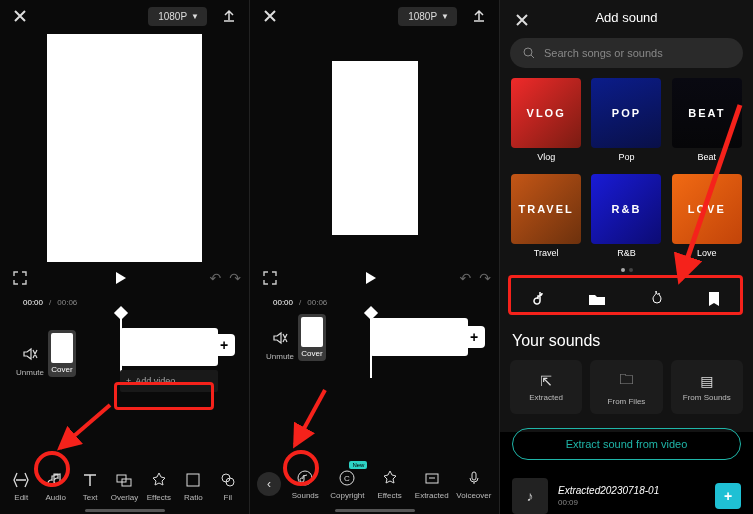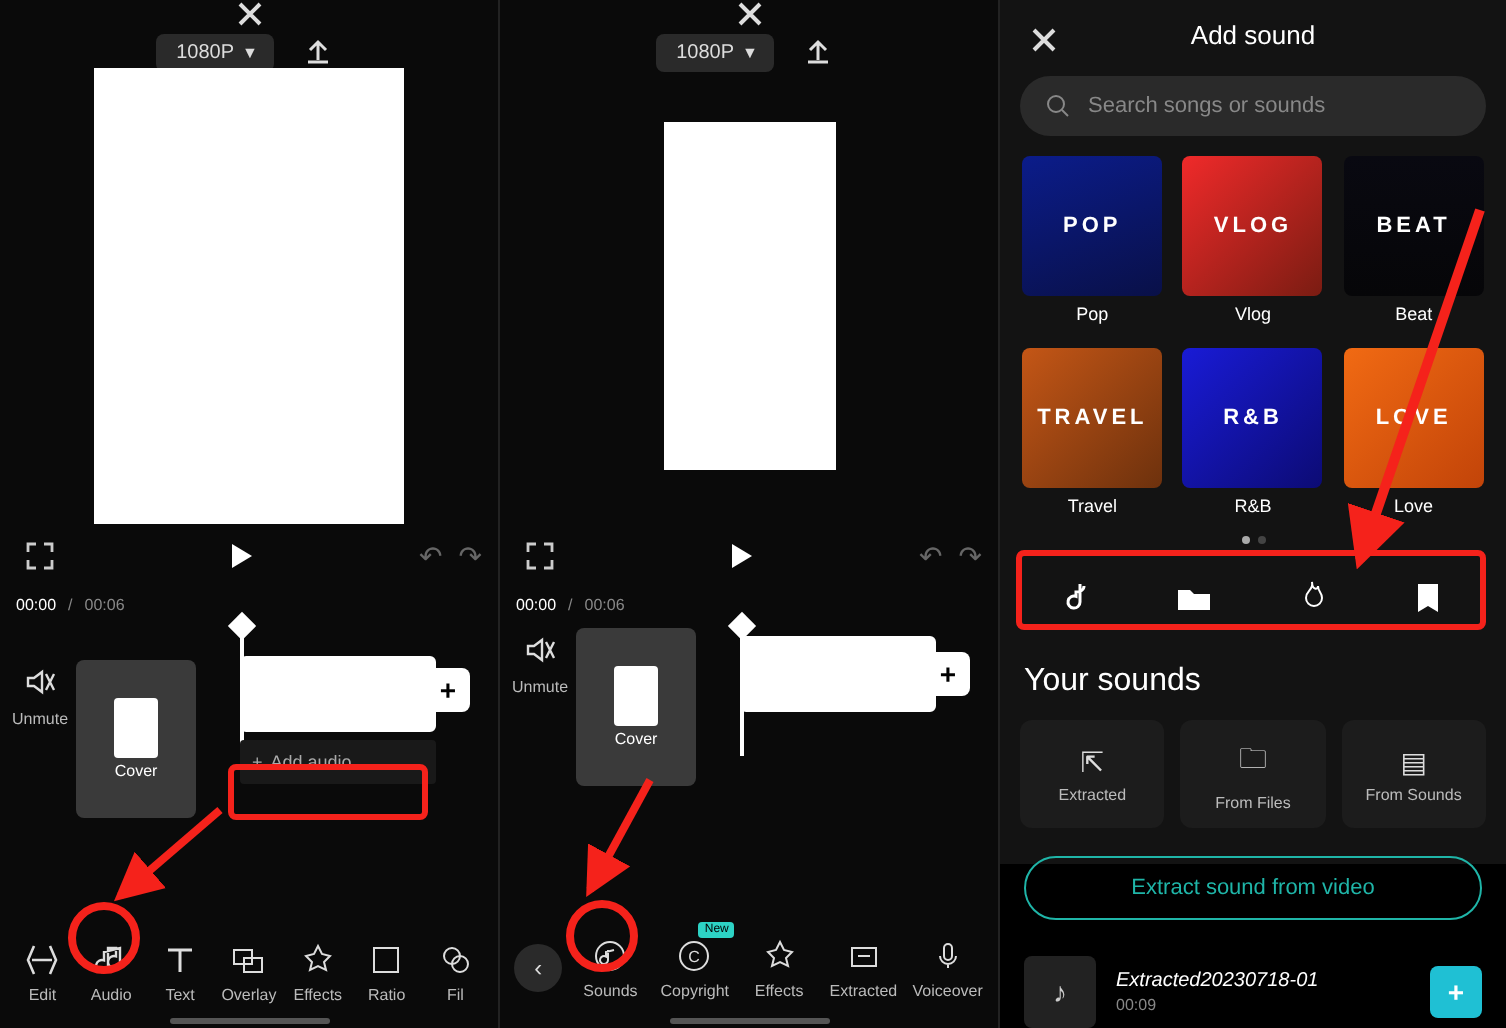--- a/index.html
+++ b/index.html
@@ -3,42 +3,42 @@
 <meta charset="utf-8">
 <style>
   * { box-sizing: border-box; margin: 0; padding: 0; }
   body { background: #000; font-family: -apple-system, Helvetica, Arial, sans-serif; color: #fff; width: 753px; height: 514px; overflow: hidden; display: flex; }
   .panel { position: relative; background: #0a0a0a; }
   .panel-left { width: 250px; height: 514px; border-right: 1px solid #222; }
   .panel-mid { width: 250px; height: 514px; border-right: 1px solid #222; }
   .panel-right { width: 253px; height: 432px; background: #131313; }
 
   
-  .topbar { display:flex; align-items:center; justify-content:space-between; height:32px; padding:0 8px;flex-direction:column; }
+  .topbar { display:flex; align-items:center; justify-content:space-between; height:32px; padding:0 8px; }
   .icon-btn { width:24px; height:24px; display:flex; align-items:center; justify-content:center; color:#ddd; font-size:14px; }
   .res-select { background:#2a2a2a; color:#ddd; font-size:10px; padding:4px 8px 4px 10px; border-radius:4px; display:flex; align-items:center; gap:4px; }
   .arrow-down { font-size:8px; }
 
   .canvas-area { height:232px; display:flex; justify-content:center; align-items:center; }
   .white-canvas { background:#fff; }
   .panel-left .white-canvas { width:155px; height:228px; }
   .panel-mid  .white-canvas { width:86px; height:174px; }
 
   .play-row { height:28px; display:flex; align-items:center; justify-content:space-between; padding:0 8px; color:#ccc; font-size:14px; }
   .play-center { flex:1; text-align:center; }
   .undo-redo { display:flex; gap:8px; color:#666; }
 
-  .time-row { height:20px; display:flex; gap:6px; align-items:center; padding:0 8px; color:#888; font-size:8px; }
+  .time-row { height:20px; display:flex; gap:6px; align-items:center; padding:0 23px; color:#888; font-size:8px; }
   .time-cur { color:#fff; }
 
   .track-area { position:relative; height:66px; padding:0 8px 0 66px; }
-  .unmute-cover { position:absolute; top:18px; left:6px; display:flex; gap:4px; align-items:flex-start; }
+  .unmute-cover { position:absolute; top:18px; left:16px; display:flex; gap:4px; align-items:flex-end; }
   .tiny-col { display:flex; flex-direction:column; align-items:center; gap:3px; color:#bbb; font-size:8px; }
   .tiny-col .ic { width:22px; height:22px; display:flex; align-items:center; justify-content:center; border-radius:4px; }
-  .cover-box { background:#3a3a3a; border-radius:4px; padding:19px; display:flex; flex-direction:column; align-items:center; gap:2px; }
+  .cover-box { background:#3a3a3a; border-radius:4px; padding:3px; display:flex; flex-direction:column; align-items:center; gap:2px; }
   .cover-thumb { width:22px; height:30px; background:#fff; border-radius:2px; }
 
   .track-clip { position:absolute; top:16px; left:120px; width:98px; height:38px; background:#fff; border:2px solid #fff; border-radius:3px; }
   .plus-btn { position:absolute; top:22px; right:14px; width:22px; height:22px; background:#fff; color:#000; border-radius:4px; display:flex; align-items:center; justify-content:center; font-size:14px; font-weight:bold; }
   .playhead { position:absolute; top:0; left:120px; width:2px; height:66px; background:#fff; }
   .playhead::before { content:''; position:absolute; top:-4px; left:-4px; width:10px; height:10px; background:#fff; transform:rotate(45deg); }
 
   .add-audio-bar { position:absolute; top:58px; left:120px; width:98px; height:22px; background:#191919; border-radius:2px; color:#aaa; font-size:9px; display:flex; align-items:center; padding:0 6px; gap:4px; }
 
   .tool-rail { position:absolute; bottom:0; left:0; right:0; height:56px; display:flex; align-items:center; justify-content:space-around; padding:0 4px; background:#0a0a0a; }
@@ -151,21 +151,21 @@
       <div class="cover-box">
         <div class="cover-thumb"></div>
         <span style="font-size:8px">Cover</span>
       </div>
     </div>
     <div class="playhead"></div>
     <div class="track-clip"></div>
     <div class="plus-btn">+</div>
     <div class="add-audio-bar">
         <span>+</span>
-        <span>Add audio</span>
+        <span>Add video</span>
       </div>
   </div>
 
   <div class="tool-rail">
     <div class="tool-it">
         <svg viewBox="0 0 18 18">
           <path d="M5 2l-3 7 3 7 M13 2l3 7-3 7 M4 9h10" stroke="#ddd" stroke-width="1.3" fill="none"></path>
         </svg>
         <span>Edit</span>
       </div>
@@ -362,26 +362,26 @@
   <div class="search-bar">
     <svg width="14" height="14" viewBox="0 0 14 14">
         <circle cx="6" cy="6" r="4" stroke="#888" fill="none"></circle>
         <path d="M9 9l3 3" stroke="#888"></path>
       </svg>
     <span>Search songs or sounds</span>
   </div>
 
   <div class="cat-row" id="cat-row-1">
       <div class="cat-card">
+        <div class="cat-thumb" style="background: linear-gradient(135deg, rgb(240, 42, 42), rgb(122, 28, 18));">VLOG</div>
+        <div class="cat-label">Vlog</div>
+      </div>
+      <div class="cat-card">
         <div class="cat-thumb" style="background: linear-gradient(160deg, rgb(11, 28, 138), rgb(9, 16, 72));">POP</div>
         <div class="cat-label">Pop</div>
-      </div>
-      <div class="cat-card">
-        <div class="cat-thumb" style="background: linear-gradient(135deg, rgb(240, 42, 42), rgb(122, 28, 18));">VLOG</div>
-        <div class="cat-label">Vlog</div>
       </div>
       <div class="cat-card">
         <div class="cat-thumb" style="background: linear-gradient(rgb(9, 9, 17), rgb(6, 6, 8));">BEAT</div>
         <div class="cat-label">Beat</div>
       </div>
     </div>
   <div class="cat-row" id="cat-row-2">
       <div class="cat-card">
         <div class="cat-thumb" style="background: linear-gradient(135deg, rgb(196, 86, 22), rgb(109, 49, 13));">TRAVEL</div>
         <div class="cat-label">Travel</div>

